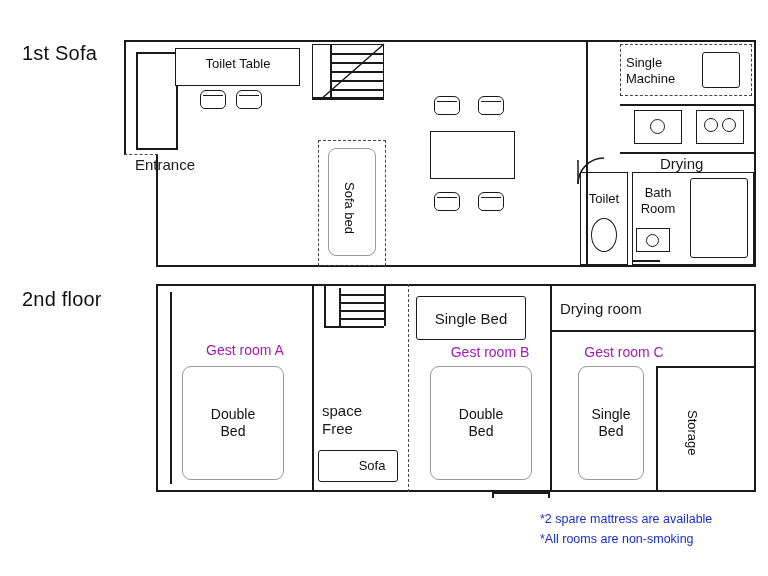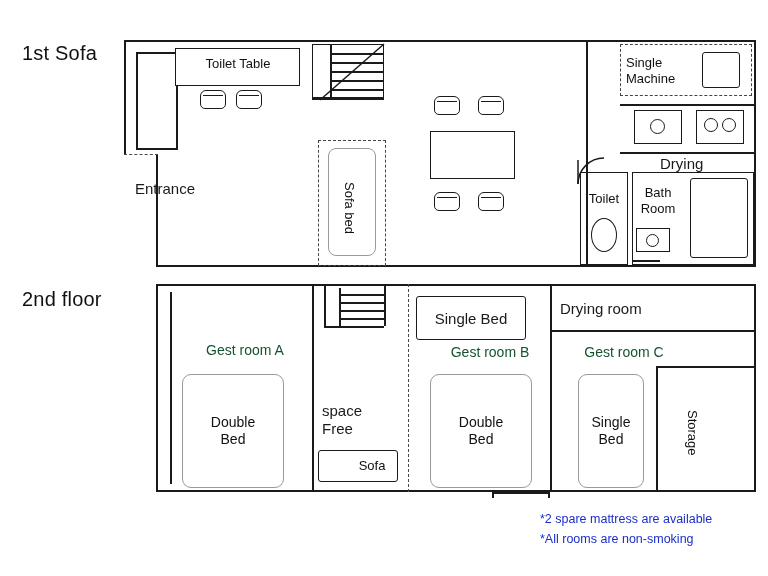--- a/index.html
+++ b/index.html
@@ -50,36 +50,35 @@
   .lbl-lg { font-size: 15px; }
   .room-box {
     border: 1.5px solid #1a1a1a;
     background: #fff;
     display: flex;
     align-items: center;
     justify-content: center;
     text-align: center;
   }
   .gest {
-    color: #14532d;
+    color: #a21caf;
     font-size: 14px;
     white-space: nowrap;
   }
   .bed {
     border: 1.5px solid #9a9a9a;
     border-radius: 9px;
     background: #fff;
     display: flex;
     align-items: center;
     justify-content: center;
     text-align: center;
     font-size: 14px;
     line-height: 1.2;
     color: #111;
-    margin-top: 8px;
   }
   .stool {
     border: 1.5px solid #1a1a1a;
     border-radius: 6px 6px 5px 5px;
     background: #fff;
   }
   .stool:after {
     content: "";
     display: block;
     margin: 4px 2px 0 2px;
@@ -144,21 +143,21 @@
 <div class="abs line-h-thin" style="left:330px; top:71px; width:54px;"></div>
 <div class="abs line-h-thin" style="left:330px; top:80px; width:54px;"></div>
 <div class="abs line-h-thin" style="left:330px; top:89px; width:54px;"></div>
 <div class="abs line-v-thin" style="left:330px; top:44px; height:54px;"></div>
 
 <svg class="abs" style="left:312px; top:40px; width:90px; height:62px;">
   <line x1="72" y1="4" x2="8" y2="60" stroke="#1a1a1a" stroke-width="1.5"></line>
 </svg>
 <div class="abs line-h-thin" style="left:312px; top:98px; width:72px;"></div>
 
-<div class="abs lbl-lg" style="left:135px; top:180px; width:100px; text-align:left;">Entrance</div>
+<div class="abs lbl-lg" style="left:135px; top:156px; width:100px; text-align:left;">Entrance</div>
 
 <div class="abs dash" style="left:318px; top:140px; width:68px; height:126px;"></div>
 <div class="abs sofa-bed" style="left:328px; top:148px; width:48px; height:108px;"></div>
 <div class="abs lbl vert" style="left:341px; top:168px; height:80px;">Sofa bed</div>
 
 <div class="abs wall-thin" style="left:430px; top:131px; width:85px; height:48px;"></div>
 <div class="abs stool" style="left:434px; top:96px; width:26px; height:19px;"></div>
 <div class="abs stool" style="left:478px; top:96px; width:26px; height:19px;"></div>
 <div class="abs stool" style="left:434px; top:192px; width:26px; height:19px;"></div>
 <div class="abs stool" style="left:478px; top:192px; width:26px; height:19px;"></div>

